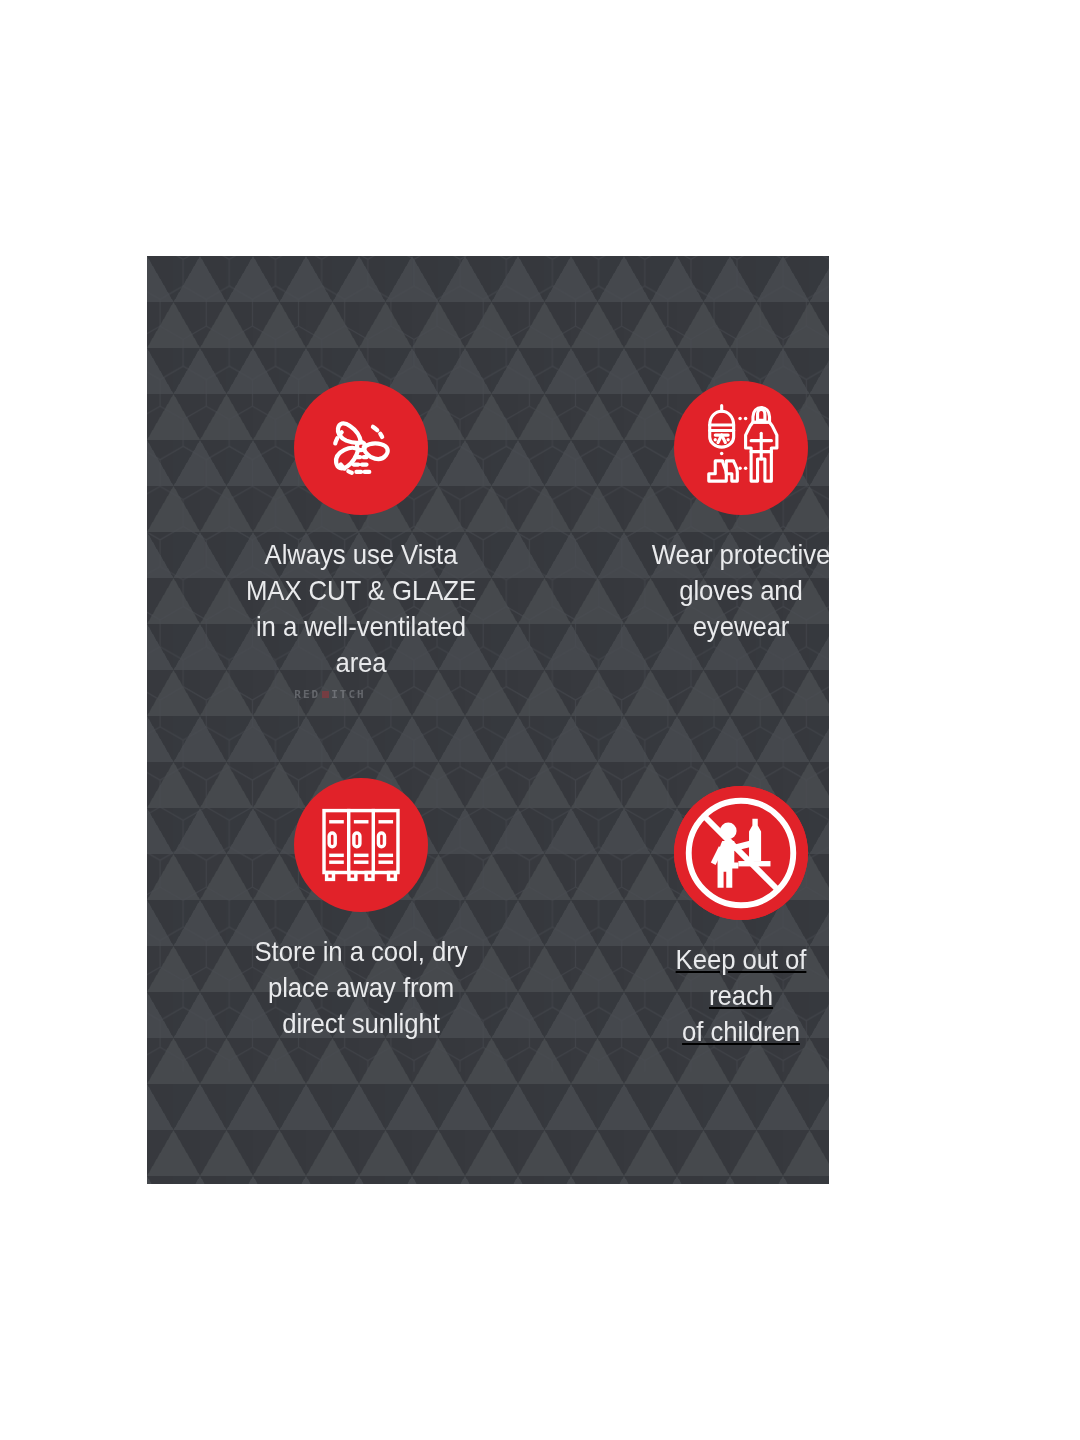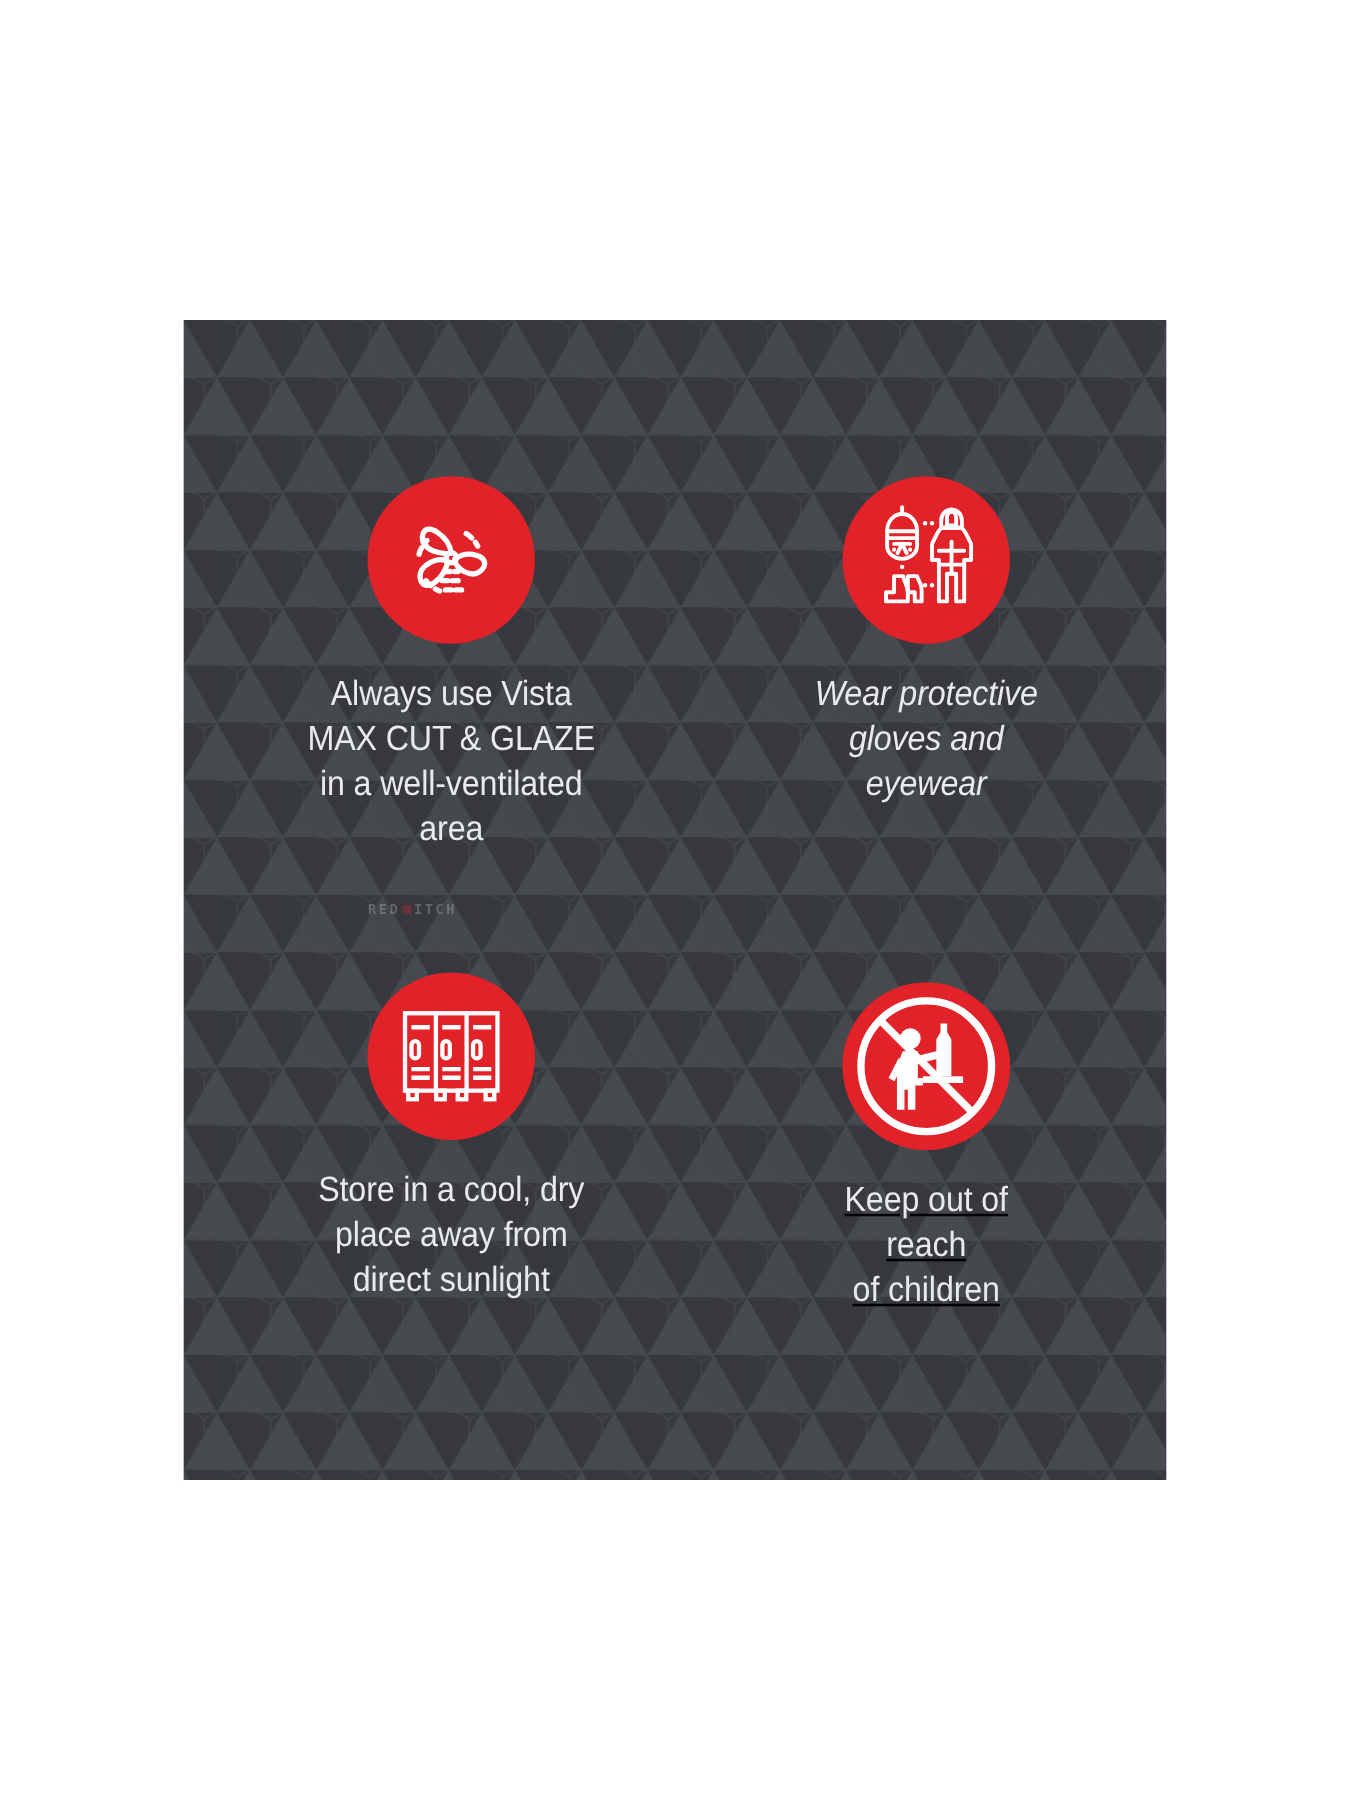--- a/index.html
+++ b/index.html
@@ -19,23 +19,23 @@
     width: 1080px;
     height: 1440px;
     background: #ffffff;
   }
 
   
   #panel {
     position: absolute;
     left: 147px;
     top: 256px;
-    width: 786px;
+    width: 682px;
     height: 928px;
-    background-color: #4c1d95;
+    background-color: #0369a1;
     overflow: hidden;
   }
 
   
   #hexlayer {
     position: absolute;
     inset: 0;
     background-color: #3b3e43;
     background-image:
       repeating-conic-gradient(from 30deg,
@@ -77,21 +77,21 @@
     width: 786px;
     height: 928px;
   }
 
   .card {
     position: absolute;
     width: 330px;
     text-align: center;
   }
   .card.c0 { left: 49px;  top: 125px; }
-  .card.c1 { left: 429px; top: 125px; font-style: italic; }
+  .card.c1 { left: 429px; top: 125px; }
   .card.c2 { left: 49px;  top: 522px; }
   .card.c3 { left: 429px; top: 530px; text-decoration: underline; }
 
   .badge {
     width: 134px;
     height: 134px;
     margin: 0 auto;
     border-radius: 50%;
     background: #e12229;
     display: flex;
@@ -119,21 +119,20 @@
     left: 138px;
     top: 428px;
     width: 90px;
     height: 20px;
     display: flex;
     align-items: center;
     justify-content: center;
     gap: 2px;
     opacity: 0.30;
     user-select: none;
-    margin-top: 33px;
   }
   #watermark .wm-text {
     color: #c9ccd1;
     font-family: "DejaVu Sans Mono", monospace;
     font-size: 11px;
     letter-spacing: 2px;
     font-weight: 700;
   }
   #watermark .wm-dot {
     width: 7px;

